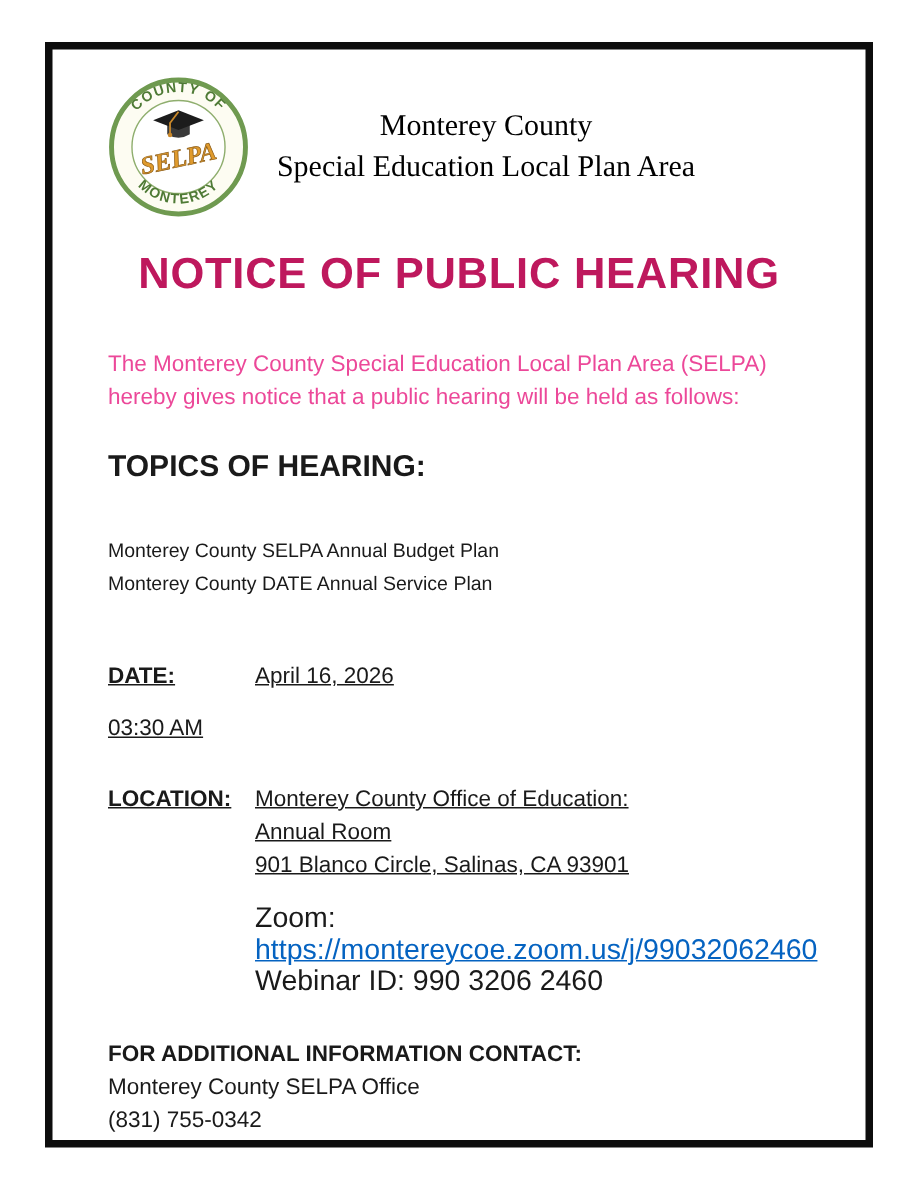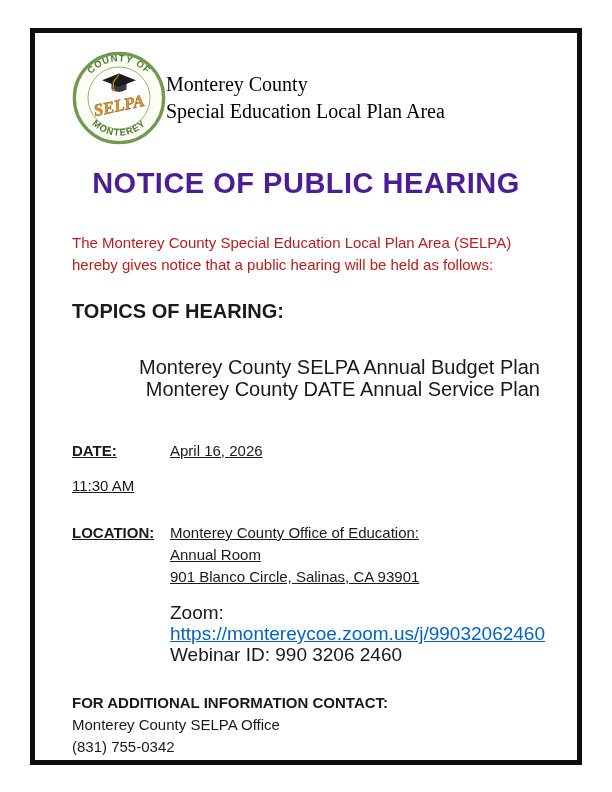--- a/index.html
+++ b/index.html
@@ -27,51 +27,51 @@
   .header-row {
     display: flex;
     align-items: center;
   }
   .logo-wrap {
     width: 94px; height: 94px;
     flex: 0 0 94px;
   }
   .org-block {
     flex: 1;
-    text-align: left;
+    text-align: center;
     padding-right: 58px;
     font-family: "Liberation Serif", serif;
     font-size: 20px;
     line-height: 27px;
     color: #000;
   }
   .doc-title {
     text-align: center;
     font-size: 29px;
     font-weight: 700;
     letter-spacing: 0.5px;
     margin-top: 22px;
-    color: #4c1d95;
+    color: #be185d;
   }
   .intro {
     margin-top: 32px;
     font-size: 15px;
     line-height: 22px;
     max-width: 486px;
-    color: #b91c1c;
+    color: #ec4899;
   }
   .topics-label {
     margin-top: 24px;
     font-size: 20px;
     font-weight: 700;
   }
   .topics-list {
     margin-top: 33px;
-    text-align: right;
-    font-size: 20px;
+    text-align: left;
+    font-size: 13px;
     line-height: 22px;
   }
   .details {
     margin-top: 40px;
     font-size: 15px;
   }
   .detail-row {
     display: grid;
     grid-template-columns: 98px 1fr;
     line-height: 22px;
@@ -145,21 +145,21 @@
       <div>Monterey County SELPA Annual Budget Plan</div>
       <div>Monterey County DATE Annual Service Plan</div>
     </div>
 
     <div class="details">
       <div class="detail-row">
         <span class="lbl">DATE:</span>
         <span>April 16, 2026</span>
       </div>
       <div class="detail-row">
-        <span>11:30 AM</span>
+        <span>03:30 AM</span>
       </div>
       <div class="detail-row loc">
         <span class="lbl">LOCATION:</span>
         <span class="val-lines">
           <div>Monterey County Office of Education:</div>
           <div>Annual Room</div>
           <div>901 Blanco Circle, Salinas, CA  93901</div>
         </span>
       </div>
       <div class="zoom-block">

